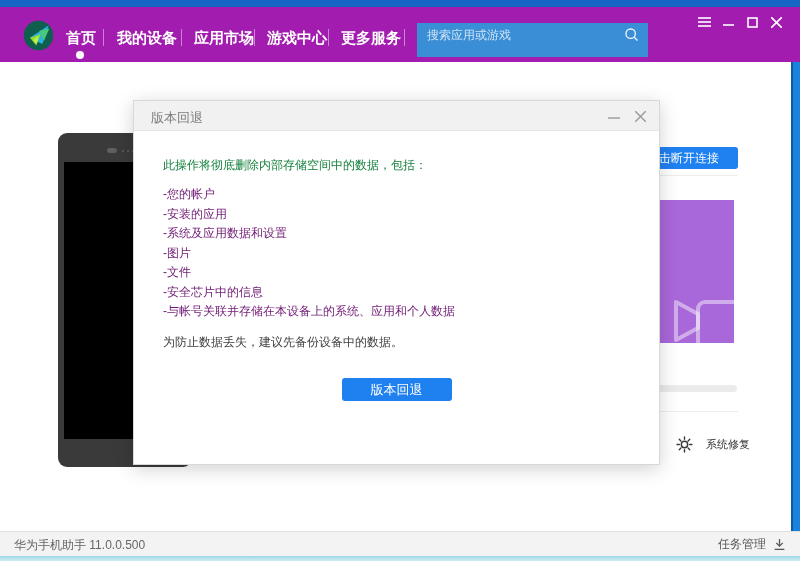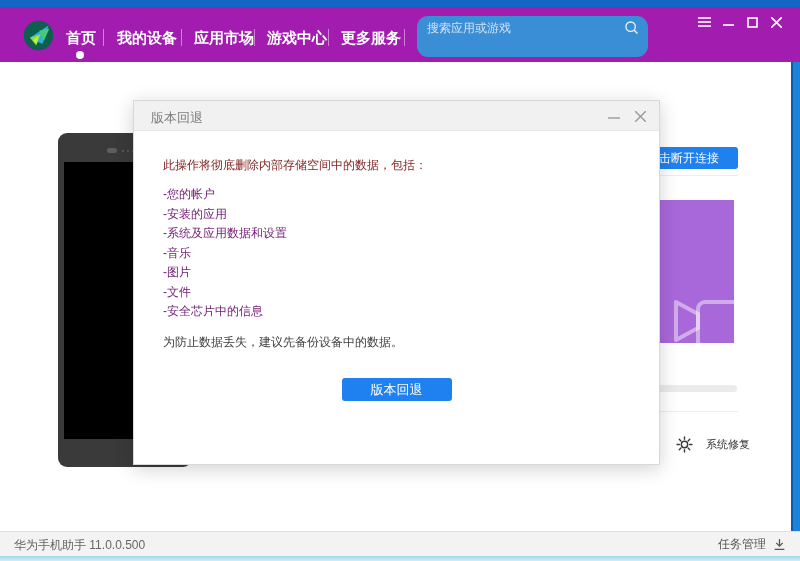--- a/index.html
+++ b/index.html
@@ -8,22 +8,22 @@
   #app { position:relative; width:800px; height:561px; background:#fff; overflow:hidden; }
 
   
   .top-strip { position:absolute; left:0; top:0; width:800px; height:7px; background:#1566c4; }
   .navbar { position:absolute; left:0; top:7px; width:800px; height:55px; background:#a21caf; }
   .logo { position:absolute; left:23px; top:13px; width:31px; height:31px; }
   .nav-item { position:absolute; top:21px; height:20px; line-height:20px; color:#fff;
               font-size:15px; font-weight:bold; white-space:nowrap; }
   .nav-sep { position:absolute; top:22px; width:1px; height:17px; background:rgba(255,255,255,.45); }
   .nav-dot { position:absolute; top:44px; width:8px; height:8px; border-radius:50%; background:#fff; }
-  .search-box { position:absolute; left:417px; top:9px; width:231px; height:41px;
-                background:#3a8ed6; border-radius:11px; }
+  .search-box { position:absolute; left:417px; top:16px; width:231px; height:34px;
+                background:#3a8ed6; border-radius:0; }
   .search-box input { position:absolute; left:10px; top:0; width:190px; height:23px; border:none;
                       background:transparent; outline:none; color:#eaf4fd; font-size:12px;
                       font-family:inherit; }
   .search-box input::placeholder { color:#cfe3f6; opacity:1; }
   .search-icon { position:absolute; right:8px; top:3px; width:17px; height:17px; }
   .win-controls { position:absolute; right:16px; top:3px; height:24px; display:flex; gap:9px; }
   .win-btn { width:15px; height:24px; display:flex; align-items:center; justify-content:center; }
 
   
   .content { position:absolute; left:0; top:62px; width:800px; height:469px; background:#fff; }
@@ -57,21 +57,21 @@
 
   
   .dialog { position:absolute; left:133px; top:100px; width:527px; height:365px; background:#fff;
             border:1px solid #d8d8d8; box-shadow:0 4px 18px rgba(0,0,0,.18); z-index:10; }
   .dialog-titlebar { position:relative; width:100%; height:30px; background:#f1f1f1;
                      border-bottom:1px solid #e6e6e6; }
   .dialog-title { position:absolute; left:17px; top:8px; font-size:13px; color:#7d7d7d; }
   .dialog-controls { position:absolute; right:10px; top:4px; display:flex; gap:8px; }
   .dlg-btn { width:18px; height:22px; display:flex; align-items:center; justify-content:center; }
   .dialog-body { padding:26px 29px 0 29px; }
-  .dlg-intro { font-size:12px; color:#7f1d1d; line-height:16px; margin-bottom:12px; }
+  .dlg-intro { font-size:12px; color:#15803d; line-height:16px; margin-bottom:12px; }
   .dlg-item { font-size:12px; color:#701a75; line-height:19.5px; white-space:nowrap; }
   .dlg-warning { font-size:12px; color:#3f3f3f; line-height:19.5px; margin-top:11px; }
   .dlg-confirm { display:block; margin:26px auto 0 auto; width:110px; height:23px;
                  background:#1f80f0; color:#fff; font-size:13px; font-family:inherit;
                  border:none; border-radius:3px; line-height:23px; text-align:center; }
 
   
   .statusbar { position:absolute; left:0; top:531px; width:800px; height:25px; background:#f3f3f3;
                border-top:1px solid #e0e0e0; }
   .version { position:absolute; left:14px; top:5px; font-size:12px; color:#666; }
@@ -198,24 +198,24 @@
           </g>
             </svg>
         </span>
       </div>
     </div>
     <div class="dialog-body">
       <div class="dlg-intro">此操作将彻底删除内部存储空间中的数据，包括：</div>
       <div class="dlg-item">-您的帐户</div>
       <div class="dlg-item">-安装的应用</div>
       <div class="dlg-item">-系统及应用数据和设置</div>
-      <div class="dlg-item">-音乐</div>
       <div class="dlg-item">-图片</div>
       <div class="dlg-item">-文件</div>
       <div class="dlg-item">-安全芯片中的信息</div>
+      <div class="dlg-item">-与帐号关联并存储在本设备上的系统、应用和个人数据</div>
       <div class="dlg-warning">为防止数据丢失，建议先备份设备中的数据。</div>
       <button class="dlg-confirm">版本回退</button>
     </div>
   </div>
 
   <div class="statusbar">
     <span class="version">华为手机助手 11.0.0.500</span>
     <div class="taskmgr">
       <span class="taskmgr-label">任务管理</span>
       <svg width="13" height="13" viewBox="0 0 24 24">

